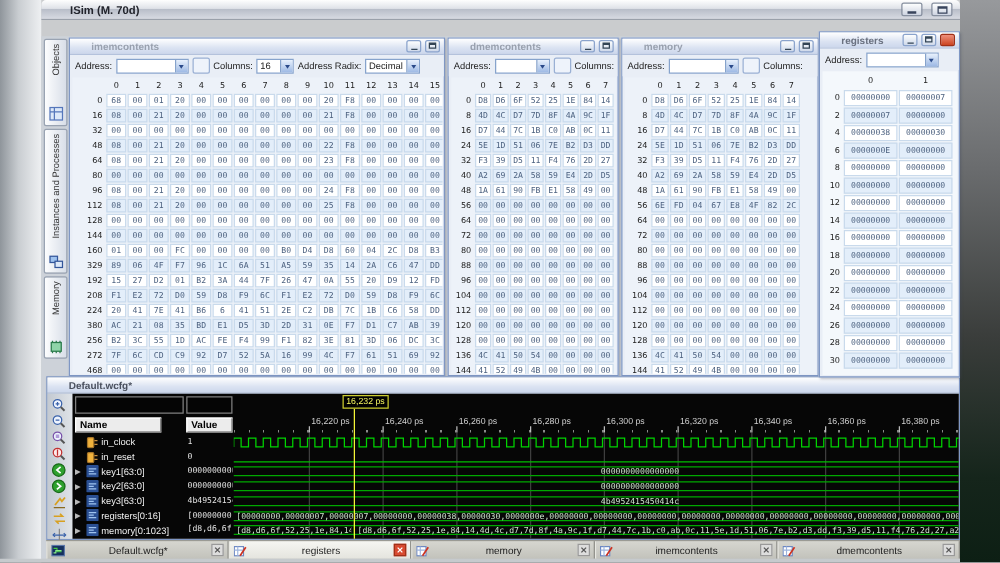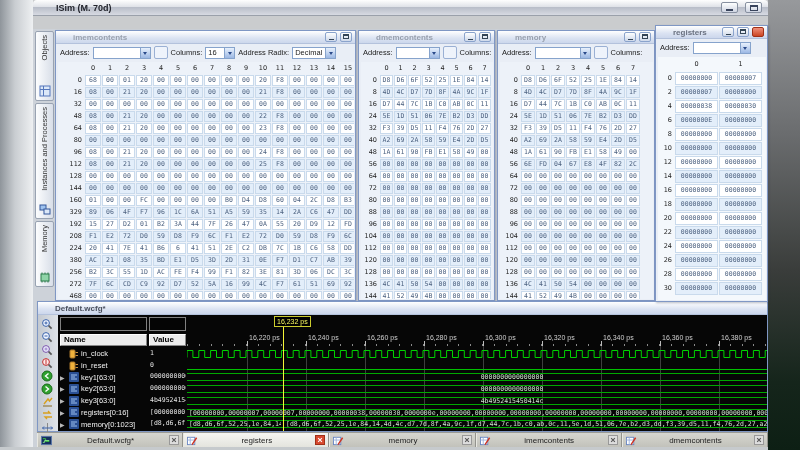--- a/index.html
+++ b/index.html
@@ -1242,21 +1242,21 @@
               <svg viewBox="0 0 13 12">
                 <path d="M6.5 1v10" stroke="#888"></path>
                 <path d="M1.5 6h10" stroke="#3a62aa"></path>
                 <path d="M3 4.5L1.5 6 3 7.5M10 4.5L11.5 6 10 7.5" stroke="#3a62aa" fill="none"></path>
               </svg>
             </div>
           </div>
         <div class="wave-black">
           <div class="hdr-empty" style="left:2px;width:87px;"></div>
           <div class="hdr-empty" style="left:91px;width:37px;"></div>
-          <div class="hdr-label" style="left:2px;width:87px;">Name</div>
+          <div class="hdr-label" style="left:2px;width:69px;">Name</div>
           <div class="hdr-label" style="left:91px;width:37px;">Value</div>
           <div id="wave-names">
               <div class="sig-name" style="top: 33px; height: 11.7px;">
                 <div class="noexp"></div>
                 <span class="sig-ic">
                   <svg viewBox="0 0 10 10">
                     <rect x="1" y="1" width="5" height="8" rx="1" fill="#f0b23c" stroke="#a8762a"></rect>
                     <path d="M6.5 3.5h2.5M6.5 6.5h2.5" stroke="#c89040"></path>
                   </svg>
                 </span>

